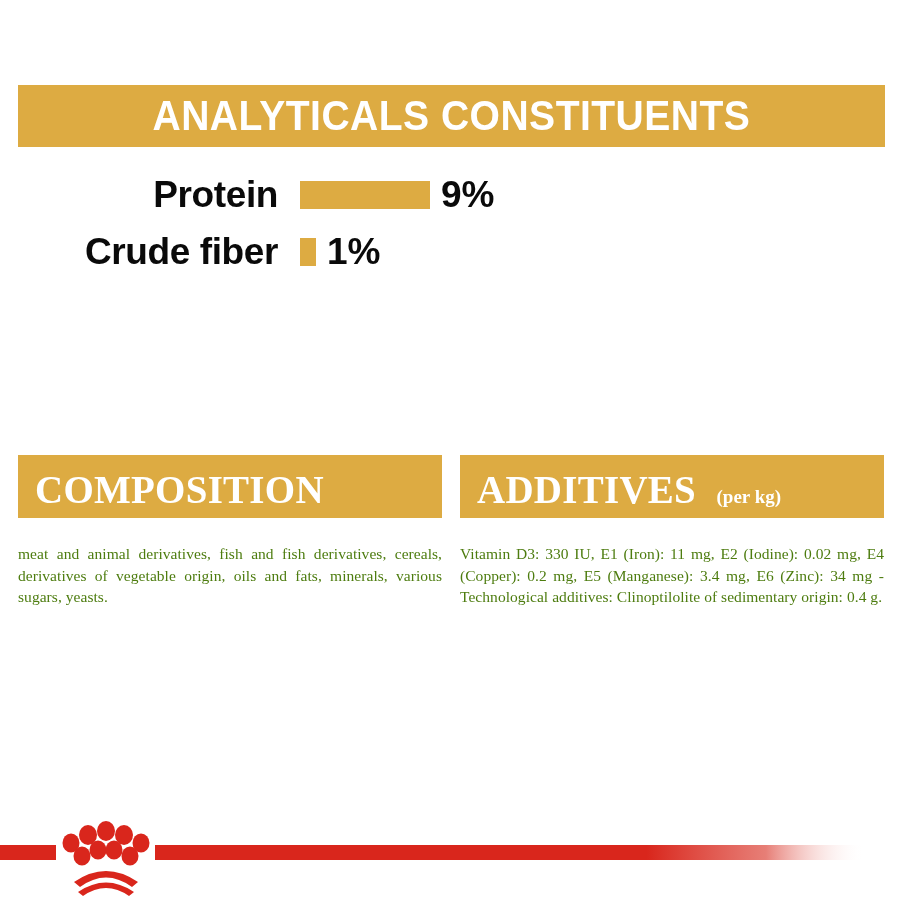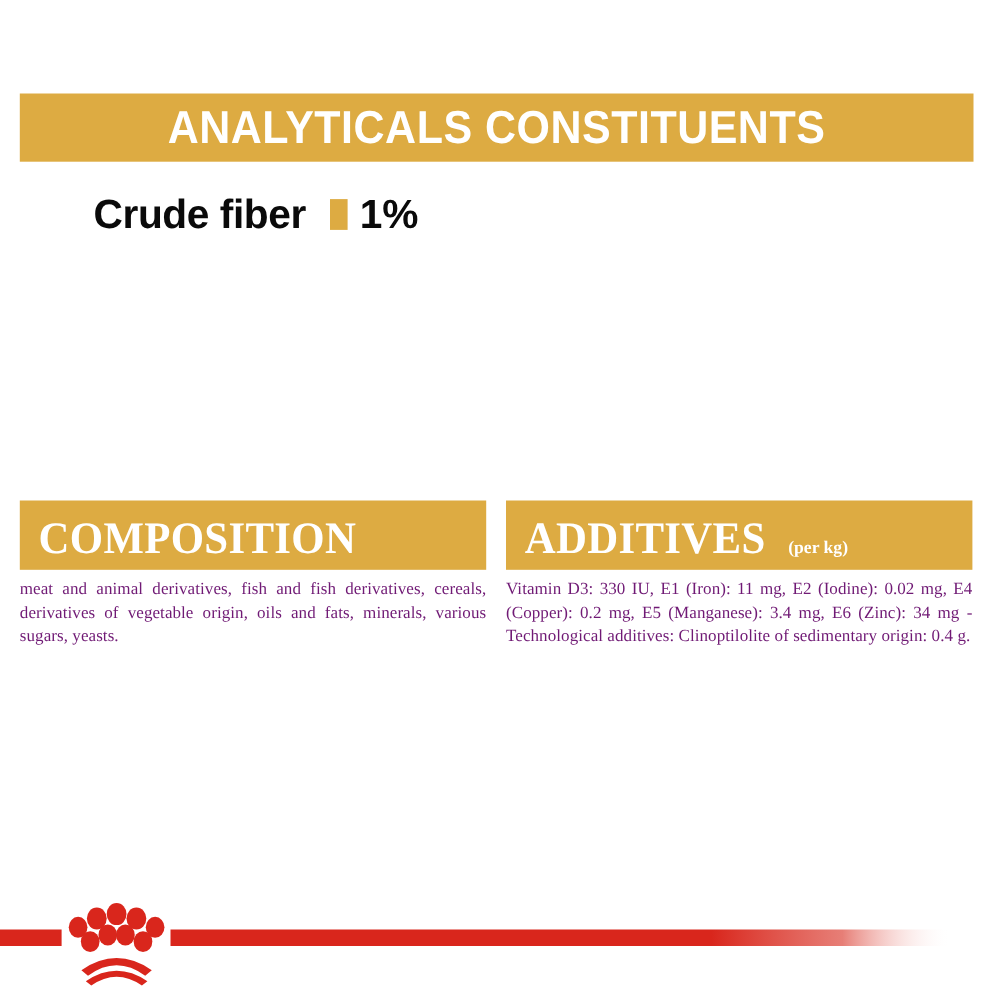--- a/index.html
+++ b/index.html
@@ -91,31 +91,31 @@
     font-size:41px;
     font-weight:bold;
     letter-spacing:0.3px;
     line-height:1;
     transform:scaleX(0.95);
     transform-origin:left center;
     white-space:nowrap;
   }
   .panel-subtitle{
     color:#ffffff;
-    font-size:16px;
+    font-size:19px;
     font-weight:bold;
     margin-left:9px;
     line-height:1;
     white-space:nowrap;
   }
   .panel-body{
-    margin-top:7px;
+    margin-top:25px;
     font-size:15.5px;
     line-height:21.5px;
-    color:#701a75;
+    color:#4d7c0f;
     text-align:justify;
     letter-spacing:0.05px;
   }
 
   
   #footer-logo{
     position:absolute;
     left:0;top:810px;
     width:900px;height:90px;
   }
@@ -124,20 +124,25 @@
 <body>
 
 <div id="analyticals-section">
 
   <div class="gold-banner" id="analyticals-banner">
     <span class="banner-title">ANALYTICALS CONSTITUENTS</span>
   </div>
 
   <div id="nutrients-table">
 
+    <div class="nutrient-row">
+      <span class="nutrient-label">Protein</span>
+      <span class="nutrient-bar" id="bar-0" style="width: 130px;"></span>
+      <span class="nutrient-value">9%</span>
+    </div>
 
 
     <div class="nutrient-row">
       <span class="nutrient-label">Crude fiber</span>
       <span class="nutrient-bar" id="bar-2" style="width: 16px;"></span>
       <span class="nutrient-value">1%</span>
     </div>
 
   </div>
 </div>

